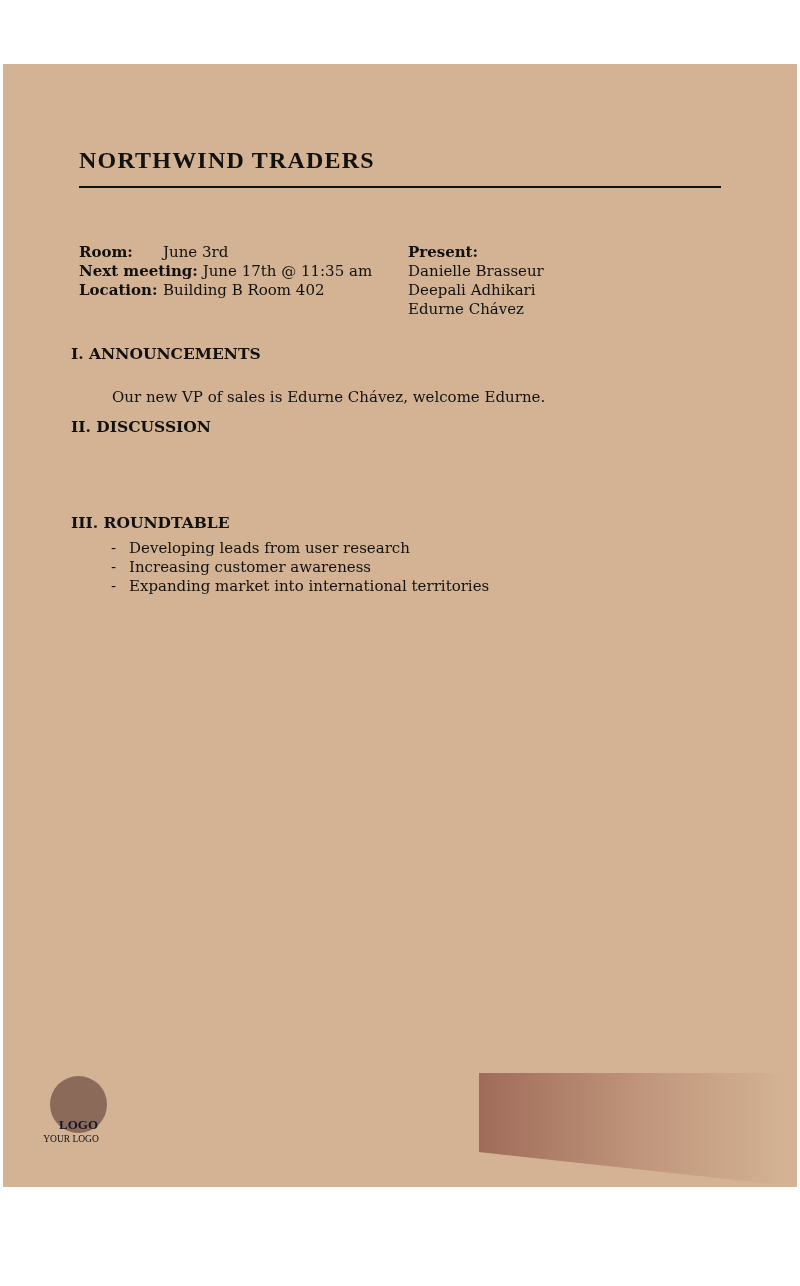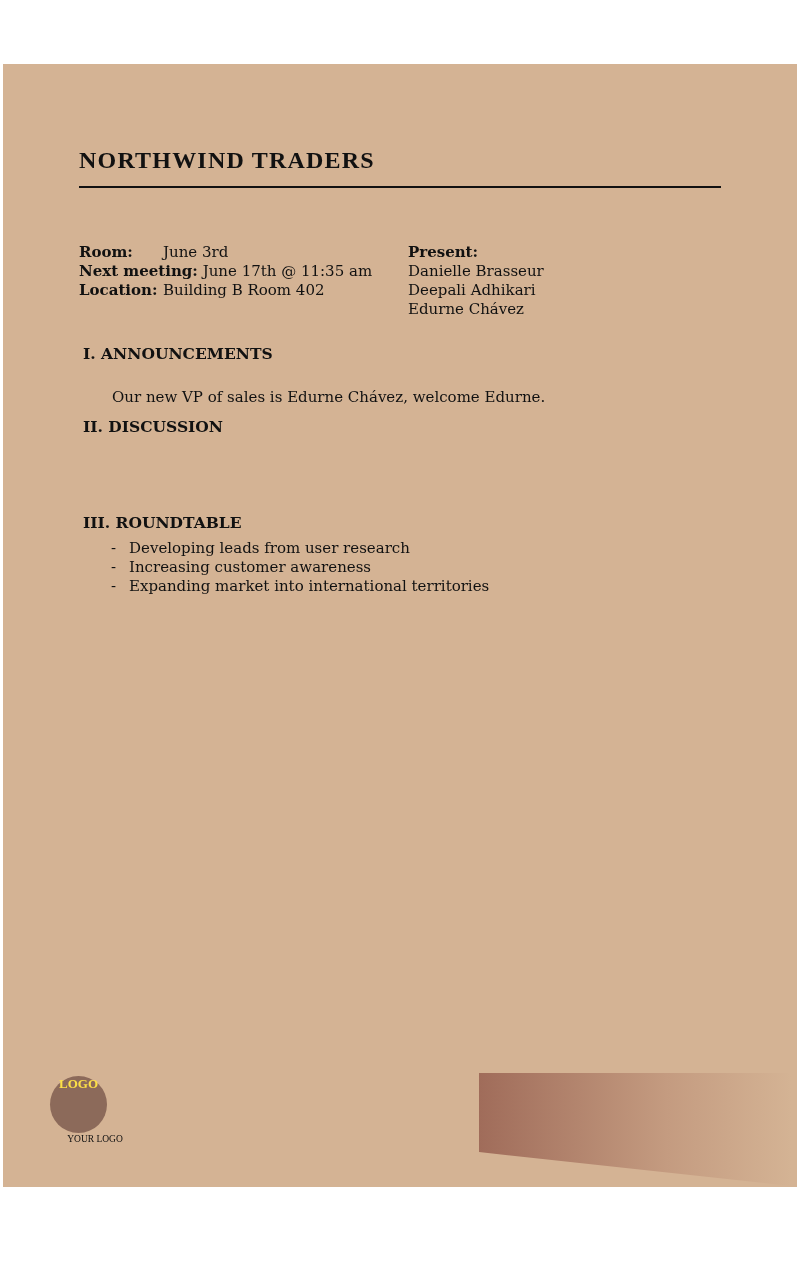--- a/index.html
+++ b/index.html
@@ -13,31 +13,31 @@
   .rule { position: absolute; left: 76px; top: 122px; width: 642px; height: 2px; background: #111; }
   .subtitle { position: absolute; left: 76px; top: 150px; margin: 0; font-size: 19px;
               font-weight: bold; letter-spacing: 0.2px; }
   .info { position: absolute; left: 76px; top: 179px; font-size: 15px; line-height: 19px; }
   .info .row { white-space: nowrap; }
   .info .lbl { font-weight: bold; }
   .info .lbl.date { display: inline-block; width: 84px; }
   .info .lbl.loc { display: inline-block; width: 84px; }
   .present { position: absolute; left: 405px; top: 179px; font-size: 15px; line-height: 19px; }
   .present .lbl { font-weight: bold; }
-  .sec-h { position: absolute; left: 80px; margin: 0; font-size: 15.5px; font-weight: bold; }
+  .sec-h { position: absolute; left: 68px; margin: 0; font-size: 15.5px; font-weight: bold; }
   .para { position: absolute; left: 93px; margin: 16px; font-size: 15px; line-height: 22px; width: 640px; }
   .list { position: absolute; left: 108px; top: 475px; margin: 0; padding: 0; list-style: none;
           font-size: 15px; line-height: 19px; }
   .list li { position: relative; padding-left: 18px; }
   .list li .dash { position: absolute; left: 0; top: 0; }
   .logo { position: absolute; left: 47px; top: 1012px; width: 57px; height: 57px; border-radius: 50%;
-          background: #8c6a5a; color: #fde047; font-weight: bold; font-size: 13px;
-          display: flex; align-items: flex-start; justify-content: center;
+          background: #8c6a5a; color: #0f172a; font-weight: bold; font-size: 13px;
+          display: flex; align-items: flex-end; justify-content: center;
           font-family: "Liberation Serif", serif; }
-  .logo-cap { position: absolute; left: 52px; top: 1070px; width: 80px; text-align: center;
+  .logo-cap { position: absolute; left: 28px; top: 1070px; width: 80px; text-align: center;
               font-size: 9.5px; font-family: "Liberation Serif", serif; }
   .band { position: absolute; left: 476px; top: 1009px; width: 312px; height: 113px; }
 </style>
 </head>
 <body>
 
 <div class="page">
   <h1 class="title">NORTHWIND TRADERS</h1>
   <div class="rule"></div>
 

